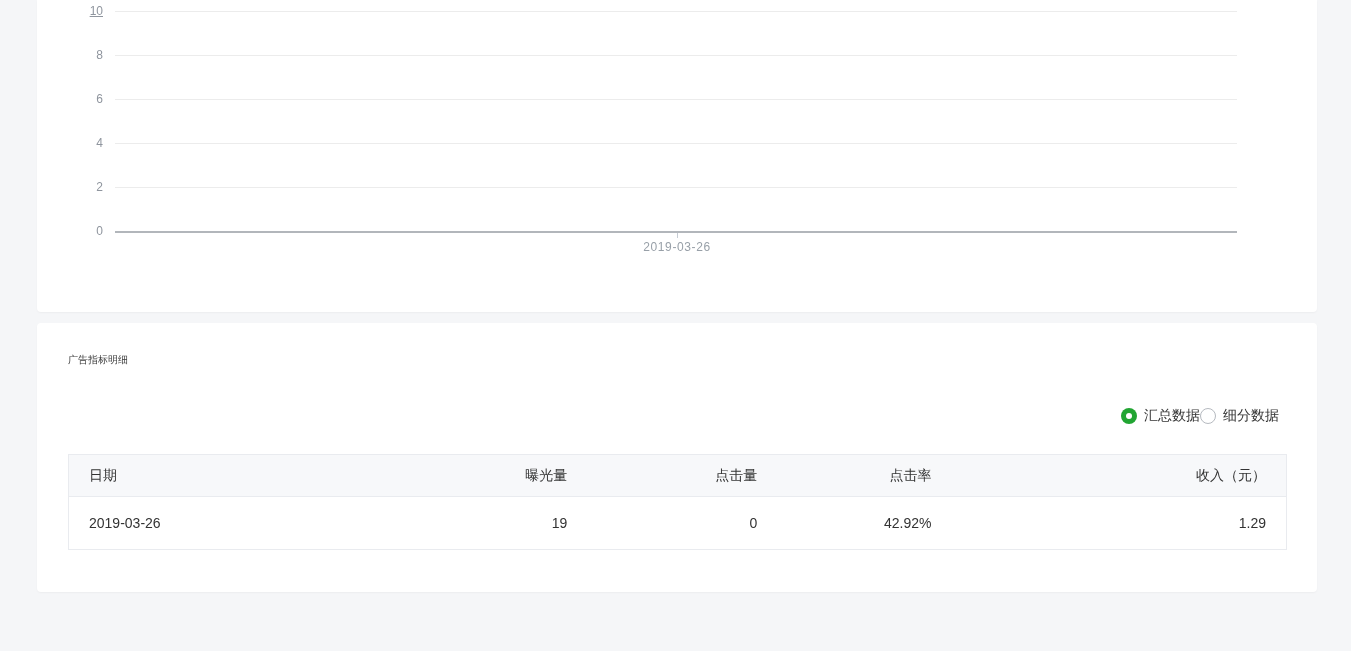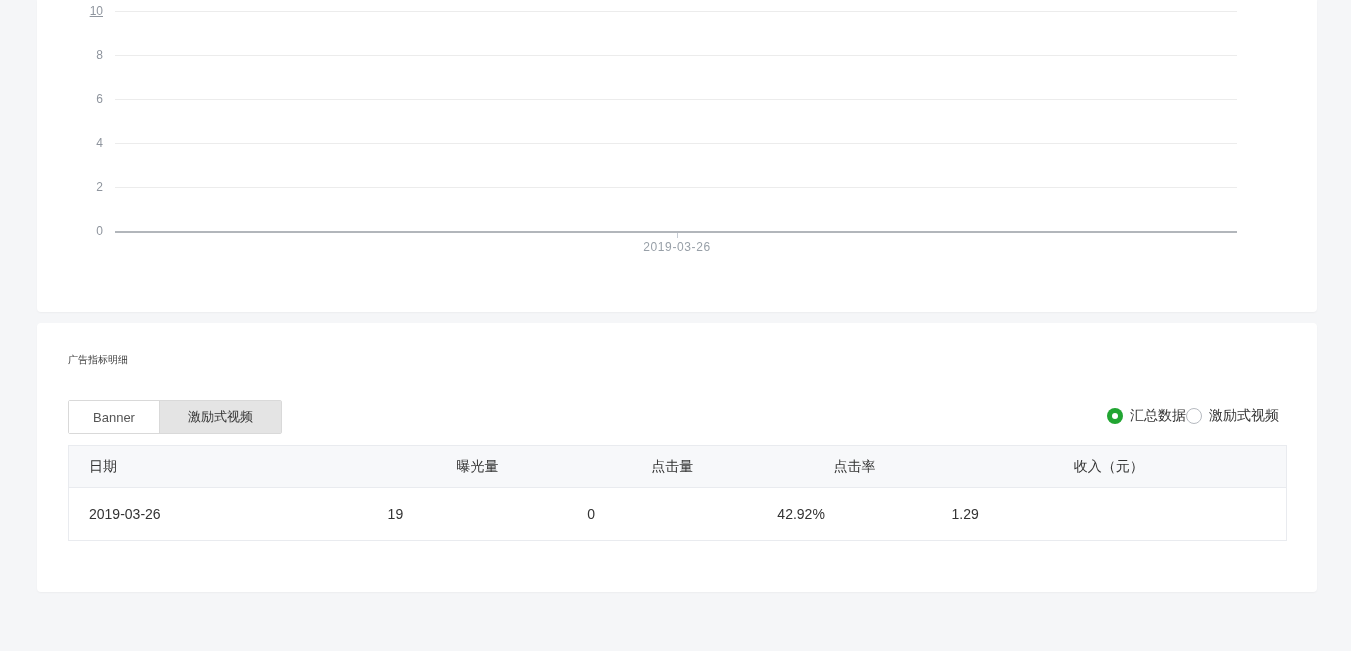--- a/index.html
+++ b/index.html
@@ -28,25 +28,25 @@
   .tab-0 { width:90px; }
   .tab-1 { width:121px; border-left:1px solid #d9d9d9; }
   .tab.active { background:#e4e4e4; color:#333; }
 
   .radio-group { position:absolute; right:38px; top:84px; display:flex; align-items:center; }
   .radio-item { display:flex; align-items:center; gap:7px; font-size:14px; color:#333; cursor:pointer; }
   .radio-circle { width:16px; height:16px; border-radius:50%; box-sizing:border-box; border:1px solid #b6bac0; background:#fff; position:relative; flex:none; }
   .radio-item.checked .radio-circle { border:none; background:var(--radio-green, #21a532); }
   .radio-item.checked .radio-circle::after { content:''; position:absolute; width:6px; height:6px; background:#fff; border-radius:50%; left:5px; top:5px; }
 
-  #metrics-table { position:absolute; left:31px; top:122px; width:1219px; border-collapse:collapse; font-size:14px; color:#333; border:1px solid #e9ebef; }
+  #metrics-table { position:absolute; left:31px; top:131px; width:1219px; border-collapse:collapse; font-size:14px; color:#333; border:1px solid #e9ebef; }
   #metrics-table thead tr { background:#f7f8fa; height:42px; }
   #metrics-table tbody tr { background:#fff; height:53px; border-top:1px solid #e9ebef; }
   #metrics-table th { font-weight:normal; color:#333; }
-  #metrics-table th, #metrics-table td { padding:0 20px 0 0; }
+  #metrics-table th, #metrics-table td { text-align:right; padding:0 20px 0 0; }
   #metrics-table th:first-child, #metrics-table td:first-child { text-align:left; padding:0 0 0 20px; }
 </style>
 </head>
 <body>
 
 <div class="card" id="chart-card">
   <div id="chart-grid">
       <div class="gridline axis" style="top: 231px;"></div>
       <div class="ylabel" style="top: 231px;">0</div>
       <div class="gridline" style="top: 187px;"></div>
@@ -60,33 +60,29 @@
       <div class="gridline" style="top: 11px;"></div>
       <div class="ylabel" style="top: 11px; text-decoration: underline;">10</div>
     </div>
   <div class="xtick"></div>
   <div class="xlabel">2019-03-26</div>
 </div>
 
 <div class="card" id="detail-card">
   <div class="section-title">广告指标明细</div>
 
-  <div class="tab-group">
-    <div class="tab tab-0">Banner</div>
-    <div class="tab tab-1 active">激励式视频</div>
-  </div>
 
   <div class="radio-group">
     <div class="radio-item checked">
       <span class="radio-circle"></span>
       <span>汇总数据</span>
     </div>
     <div class="radio-item">
       <span class="radio-circle"></span>
-      <span>激励式视频</span>
+      <span>细分数据</span>
     </div>
   </div>
 
   <table id="metrics-table">
     <colgroup>
       <col style="width:26.2%">
         <col style="width:16.4%">
         <col style="width:15.6%">
         <col style="width:14.3%">
         <col style="width:27.5%">

